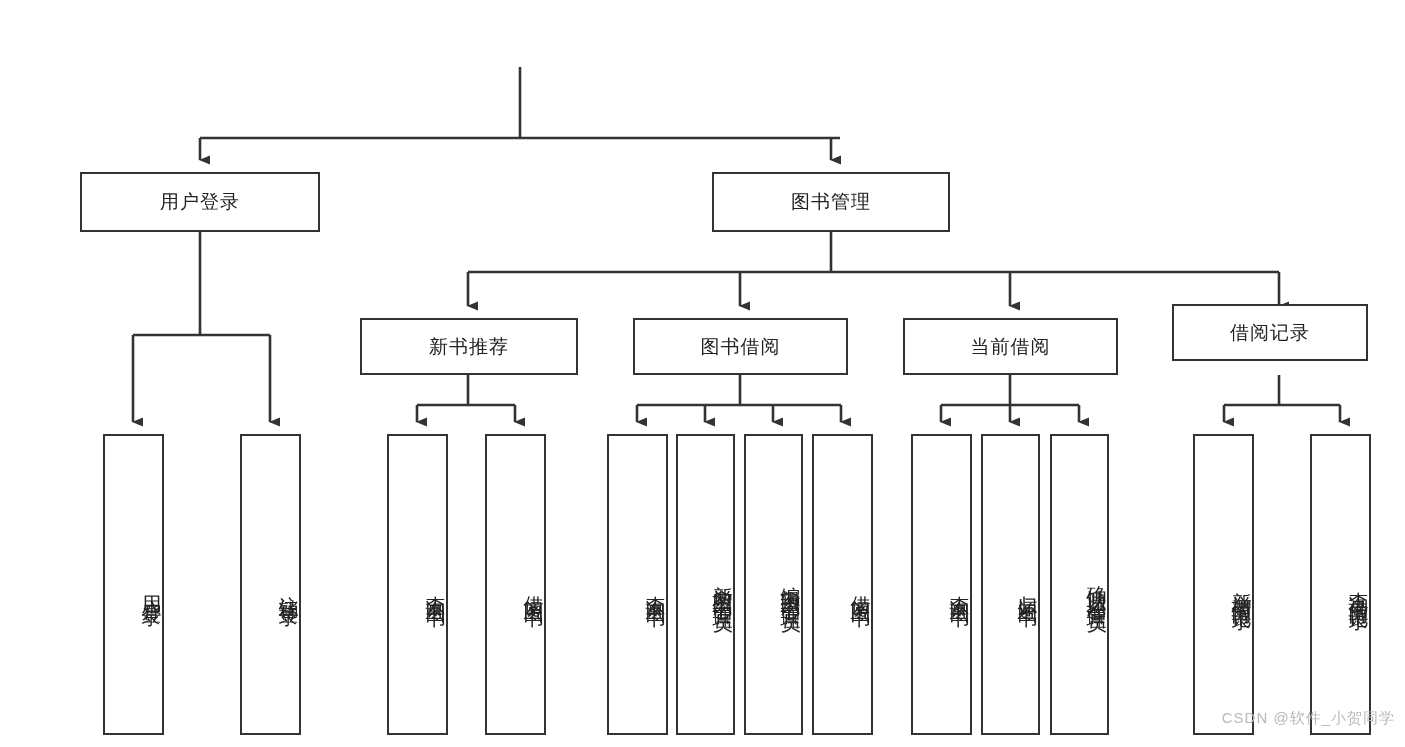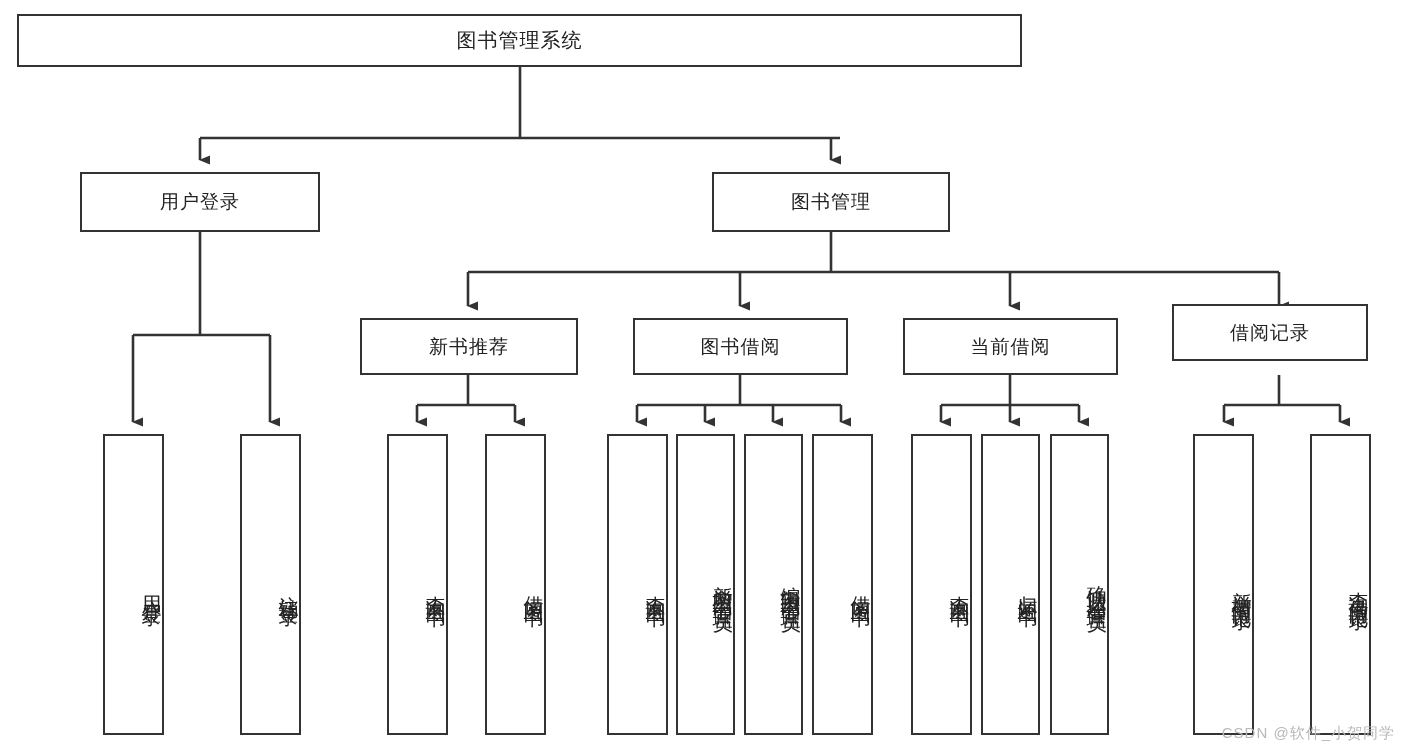--- a/index.html
+++ b/index.html
@@ -9,21 +9,21 @@
   svg#wires{position:absolute;left:0;top:0;width:1405px;height:747px;}
   .node{position:absolute;box-sizing:border-box;background:#ffffff;
         border:2px solid #333333;display:flex;align-items:center;
         justify-content:center;}
   .node .lbl{font-size:19px;letter-spacing:1px;white-space:nowrap;color:#222;}
   .root .lbl{font-size:20px;}
   .leaf{writing-mode:vertical-rl;text-orientation:upright;
         align-items:flex-start;justify-content:center;padding-top:6px;}
   .leaf .lbl{writing-mode:vertical-rl;text-orientation:upright;
              font-size:20px;letter-spacing:4px;line-height:1;white-space:nowrap;}
-  .watermark{position:absolute;right:10px;bottom:4px;font-size:15px;
+  .watermark{position:absolute;right:10px;bottom:19px;font-size:15px;
              color:#b9b9b9;letter-spacing:1px;white-space:nowrap;margin-top:39px;}
 </style>
 </head>
 <body>
 
 <div id="stage">
 
   <svg id="wires" viewBox="0 0 1405 747" xmlns="http://www.w3.org/2000/svg">
     <defs>
       <marker id="ah" markerWidth="10" markerHeight="11" refX="4.6" refY="10" orient="auto" markerUnits="userSpaceOnUse">
@@ -67,23 +67,20 @@
       <path d="M1010,405 L1010,422" marker-end="url(#ah)"></path>
       <path d="M1079,405 L1079,422" marker-end="url(#ah)"></path>
 
       <path d="M1279,375 L1279,405"></path>
       <path d="M1224,405 L1340,405"></path>
       <path d="M1224,405 L1224,422" marker-end="url(#ah)"></path>
       <path d="M1340,405 L1340,422" marker-end="url(#ah)"></path>
     </g>
   </svg>
 
-  <div class="node root" style="left:17px;top:14px;width:1005px;height:53px;">
-    <span class="lbl">图书管理系统</span>
-  </div>
 
   <div class="node" style="left:80px;top:172px;width:240px;height:60px;">
     <span class="lbl">用户登录</span>
   </div>
   <div class="node" style="left:712px;top:172px;width:238px;height:60px;text-align:center;">
     <span class="lbl">图书管理</span>
   </div>
 
   <div class="node" style="left:360px;top:318px;width:218px;height:57px;text-align:right;">
     <span class="lbl">新书推荐</span>

